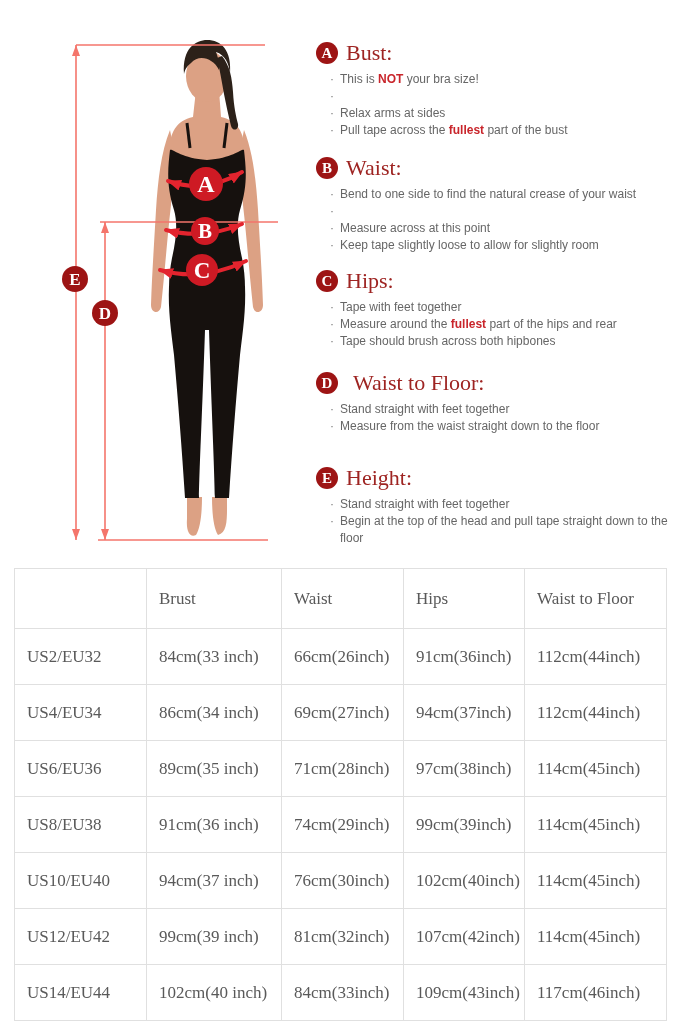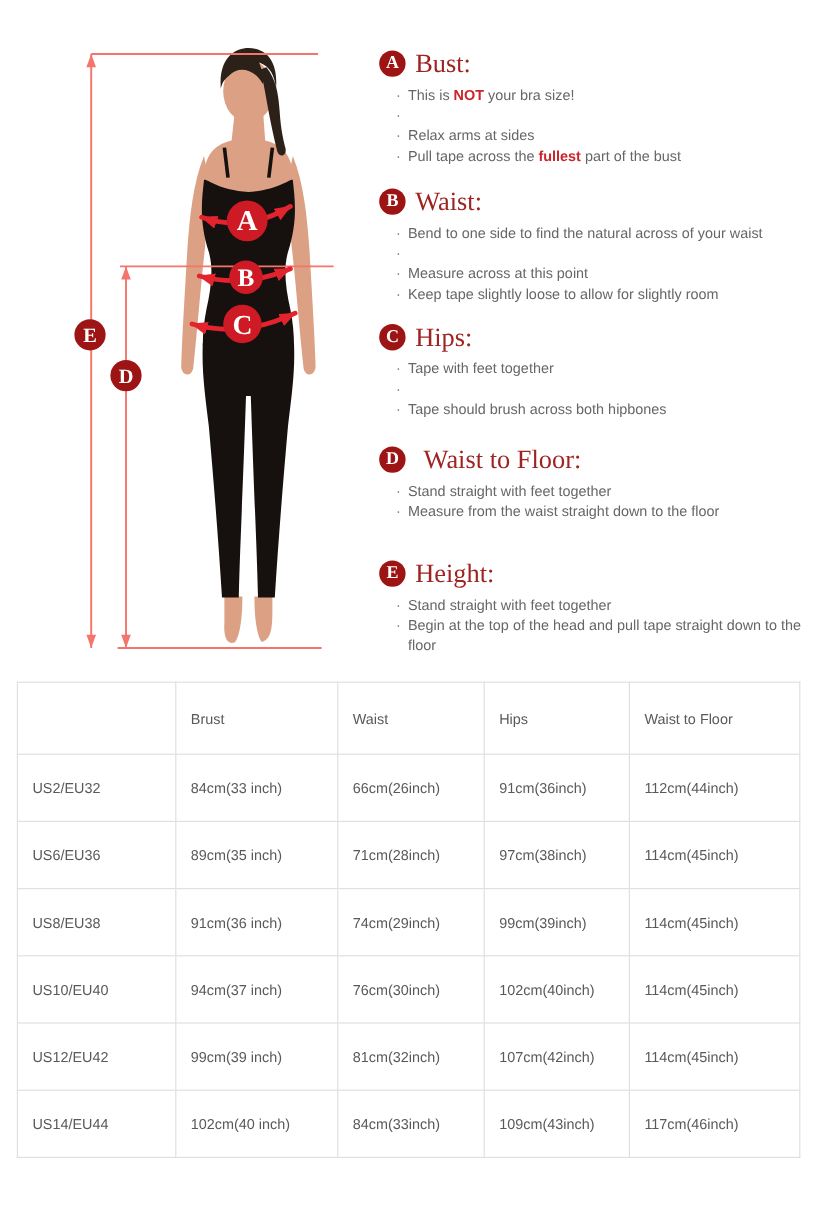--- a/index.html
+++ b/index.html
@@ -38,21 +38,21 @@
     display:flex;align-items:center;justify-content:center;}
   .sec-title{font-family:"Liberation Serif",serif;font-size:22px;color:var(--c-title);}
   .section:nth-child(4) .sec-title{margin-left:7px;}
   .bullets{margin-left:14px;}
   .bullet{display:flex;gap:6px;font-size:12px;line-height:17px;color:var(--c-text);}
   .bullet .dot{flex:0 0 auto;color:#777;}
   .em{color:var(--c-em);font-weight:bold;font-style:normal;}
 
   
   .size-table{position:absolute;left:14px;top:568px;width:652px;border-collapse:collapse;
-    table-layout:fixed;font-size:12px;color:var(--c-ttext);background:#fff;}
+    table-layout:fixed;font-size:17px;color:var(--c-ttext);background:#fff;font-family:Liberation Serif, serif;}
   .size-table th,.size-table td{border:1px solid var(--c-tborder);text-align:left;
     padding:0 0 0 12px;font-weight:normal;vertical-align:middle;}
   .size-table thead th{height:59px;}
   .size-table tbody th,.size-table tbody td{height:55px;}
 </style>
 </head>
 <body>
 
 <div class="page">
 
@@ -156,21 +156,21 @@
         </div>
       </div>
       <div class="section">
         <div class="sec-head">
           <span class="sec-badge">B</span>
           <span class="sec-title">Waist:</span>
         </div>
         <div class="bullets">
           <div class="bullet">
             <span class="dot">·</span>
-            <span class="btxt">Bend to one side to find the natural across of your waist</span>
+            <span class="btxt">Bend to one side to find the natural crease of your waist</span>
           </div>
           <div class="bullet">
             <span class="dot">·</span>
           </div>
           <div class="bullet">
             <span class="dot">·</span>
             <span class="btxt">Measure across at this point</span>
           </div>
           <div class="bullet">
             <span class="dot">·</span>
@@ -183,20 +183,21 @@
           <span class="sec-badge">C</span>
           <span class="sec-title">Hips:</span>
         </div>
         <div class="bullets">
           <div class="bullet">
             <span class="dot">·</span>
             <span class="btxt">Tape with feet together</span>
           </div>
           <div class="bullet">
             <span class="dot">·</span>
+            <span class="btxt">Measure around the <b class="em">fullest</b> part of the hips and rear</span>
           </div>
           <div class="bullet">
             <span class="dot">·</span>
             <span class="btxt">Tape should brush across both hipbones</span>
           </div>
         </div>
       </div>
       <div class="section">
         <div class="sec-head">
           <span class="sec-badge">D</span>
@@ -250,20 +251,27 @@
       </thead>
     <tbody>
         <tr>
           <th scope="row">US2/EU32</th>
           <td>84cm(33 inch)</td>
           <td>66cm(26inch)</td>
           <td>91cm(36inch)</td>
           <td>112cm(44inch)</td>
         </tr>
         <tr>
+          <th scope="row">US4/EU34</th>
+          <td>86cm(34 inch)</td>
+          <td>69cm(27inch)</td>
+          <td>94cm(37inch)</td>
+          <td>112cm(44inch)</td>
+        </tr>
+        <tr>
           <th scope="row">US6/EU36</th>
           <td>89cm(35 inch)</td>
           <td>71cm(28inch)</td>
           <td>97cm(38inch)</td>
           <td>114cm(45inch)</td>
         </tr>
         <tr>
           <th scope="row">US8/EU38</th>
           <td>91cm(36 inch)</td>
           <td>74cm(29inch)</td>

